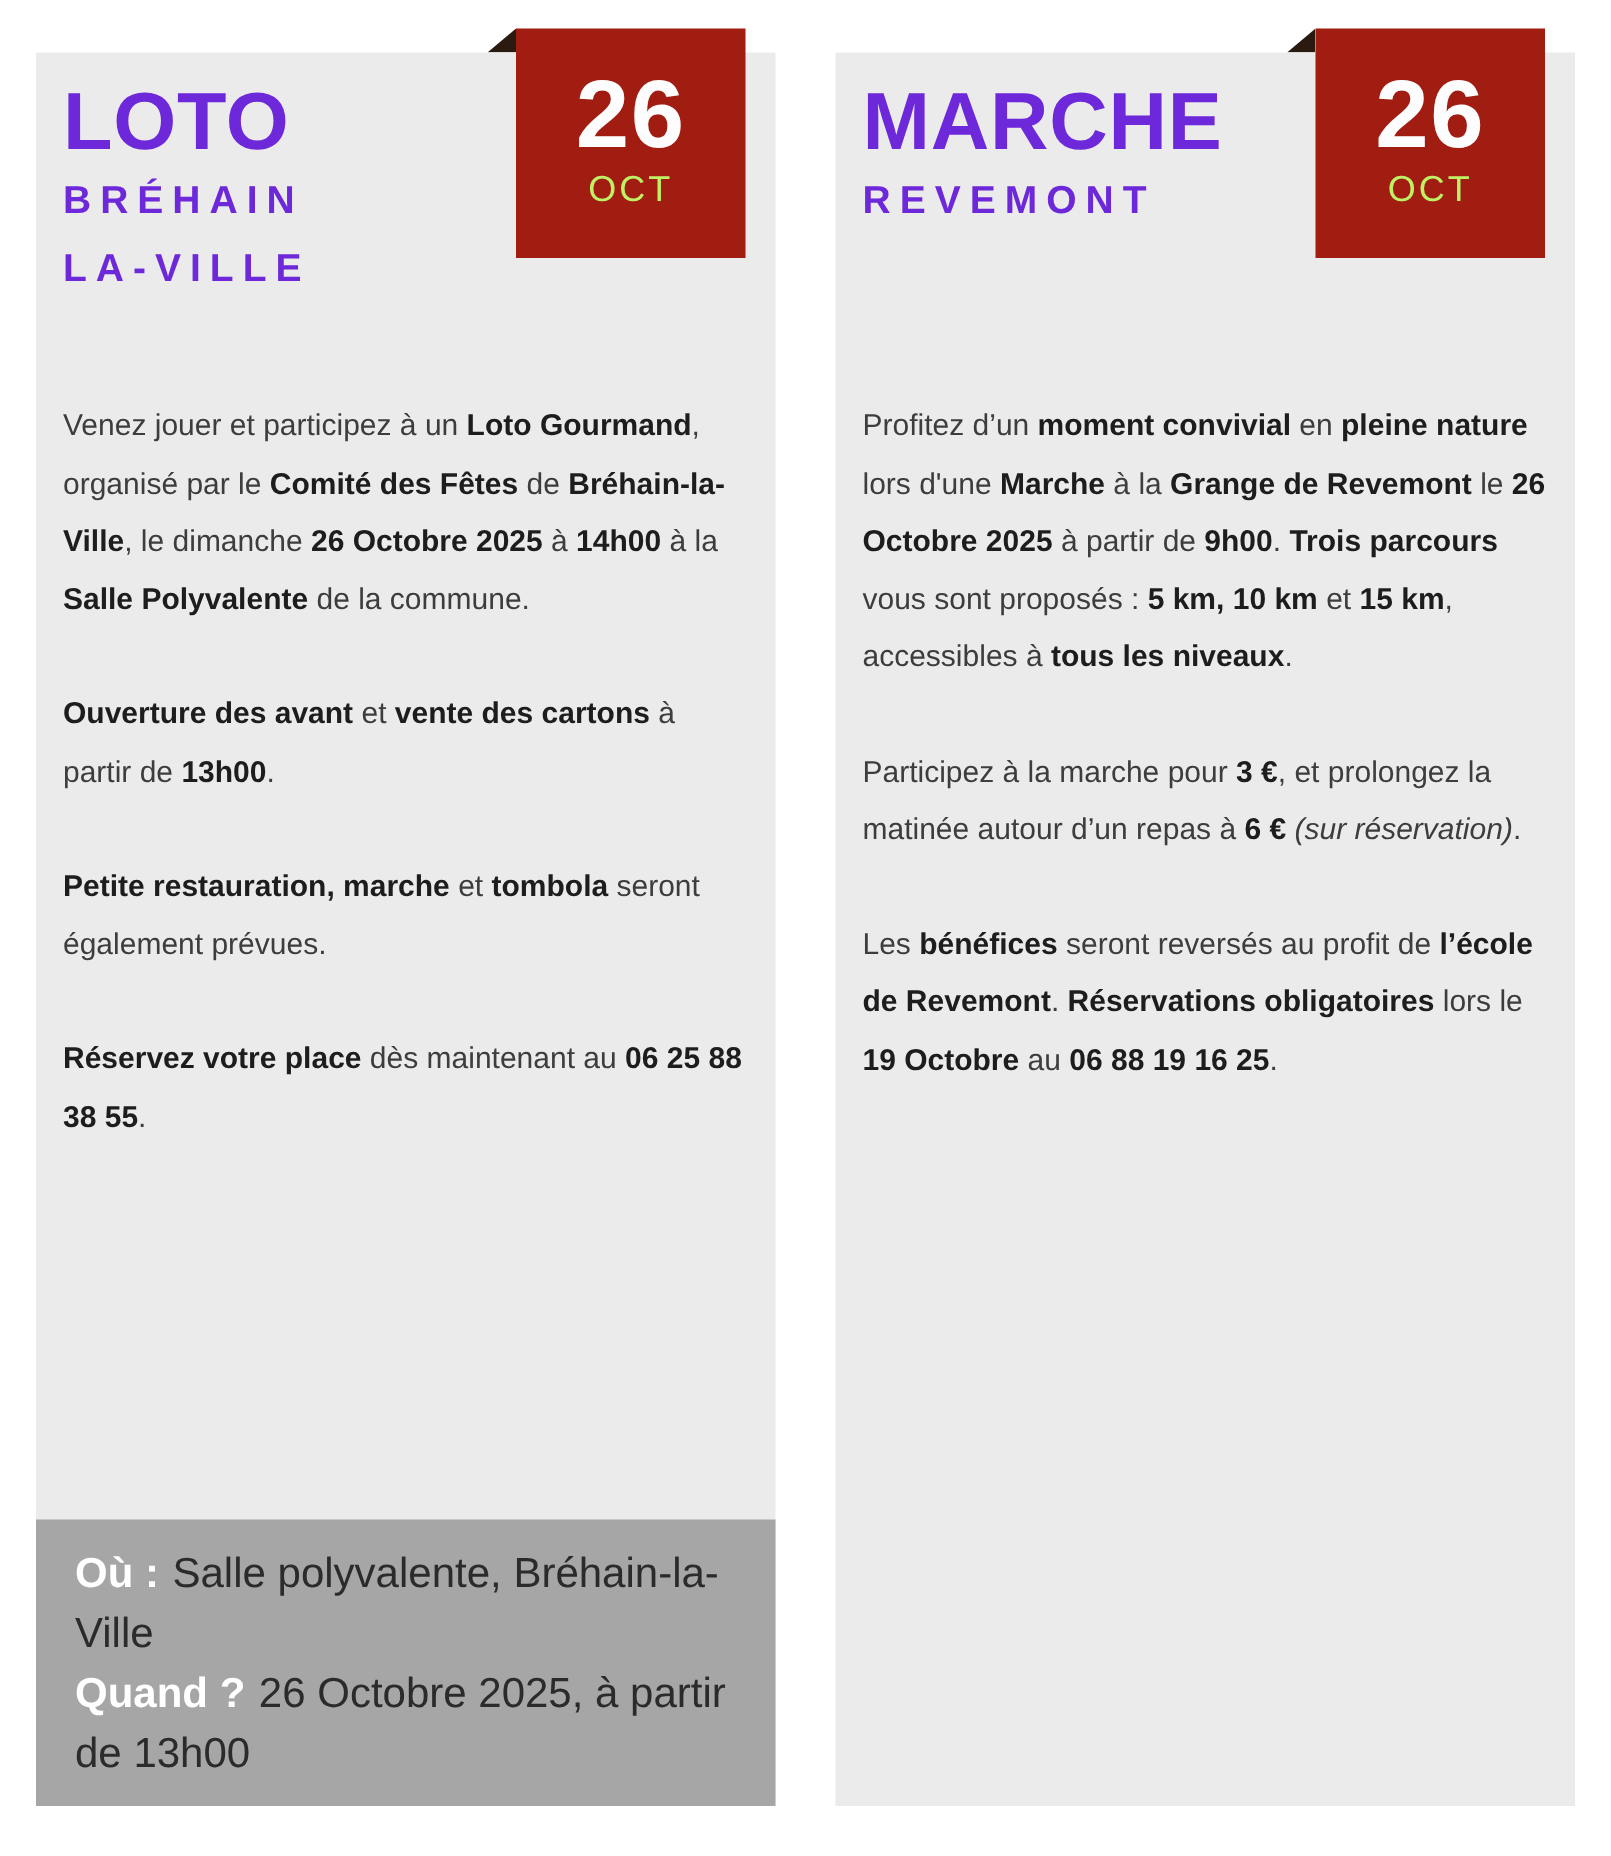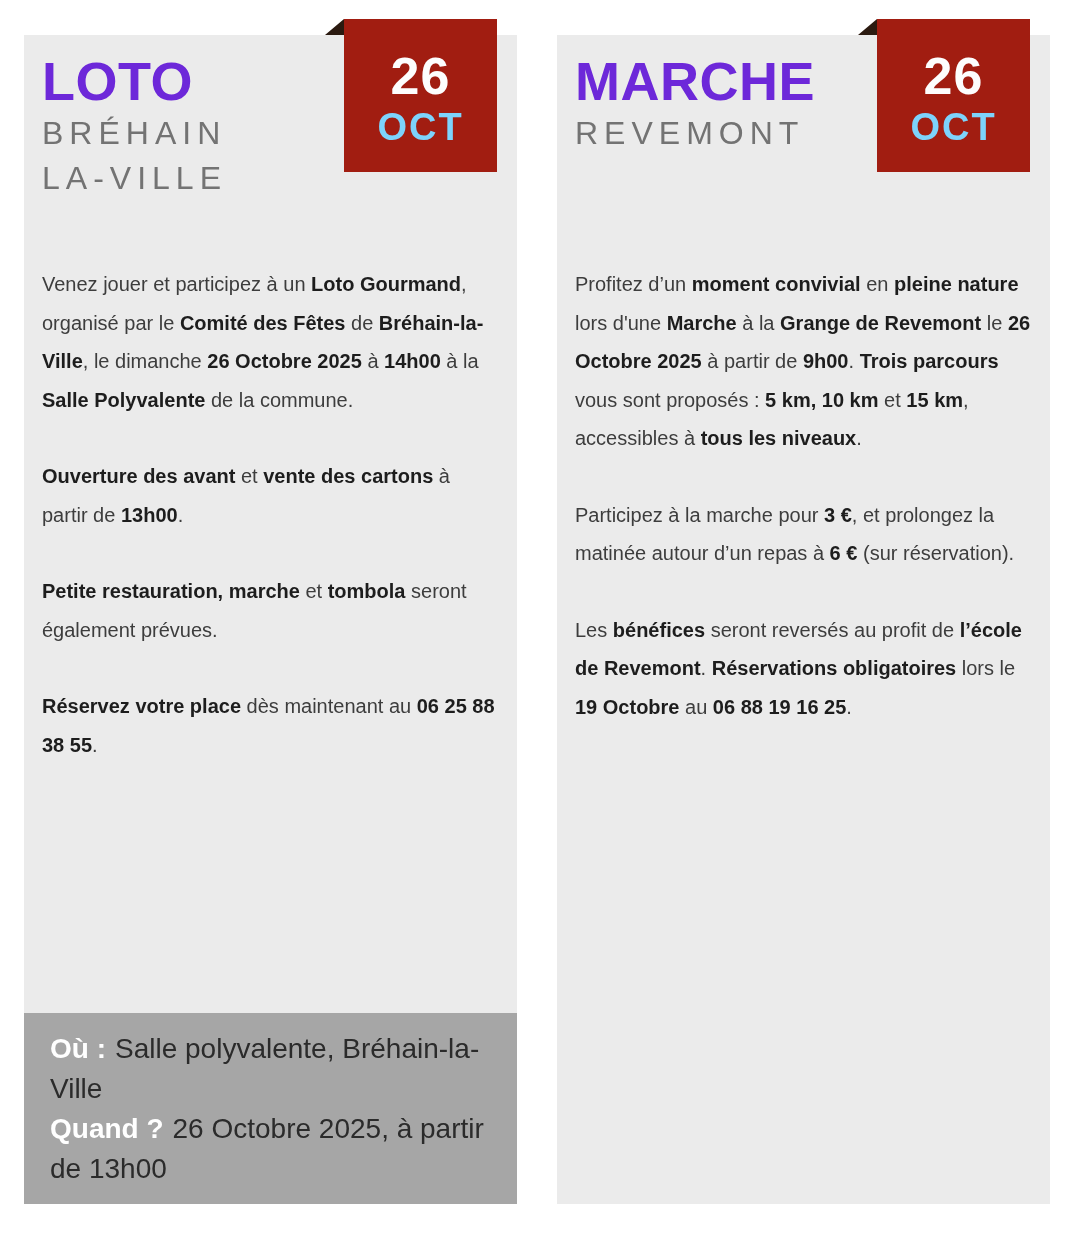--- a/index.html
+++ b/index.html
@@ -35,29 +35,29 @@
     height: 153px;
     background: #a11d11;
     display: flex;
     flex-direction: column;
     align-items: center;
     justify-content: center;
     z-index: 2;
   }
   .badge .day {
     color: #fdfdfd;
-    font-size: 52px;
+    font-size: 64px;
     font-weight: 800;
     line-height: 60px;
     letter-spacing: 1px;
   }
   .badge .month {
-    color: #7dd3fc;
-    font-size: 38px;
-    font-weight: 700;
+    color: #bef264;
+    font-size: 24px;
+    font-weight: 400;
     line-height: 36px;
     letter-spacing: 2px;
     margin-top: 3px;
   }
   .badge-fold {
     position: absolute;
     top: -16px;
     right: 173px;
     width: 19px;
     height: 16px;
@@ -74,41 +74,42 @@
   .title {
     margin: 0;
     font-size: 54px;
     font-weight: 800;
     letter-spacing: 0.5px;
     line-height: 60px;
     color: #6d28d9;
   }
   .subtitle-line {
     display: block;
-    font-size: 32px;
-    font-weight: 400;
+    font-size: 26px;
+    font-weight: 700;
     letter-spacing: 6px;
     line-height: 45px;
-    color: #737373;
+    color: #6d28d9;
   }
   
   .body {
     margin: 0 18px;
   }
   .body p {
     margin: 0 0 38px 0;
     font-size: 20px;
     line-height: 38.5px;
     color: #3d3d3d;
   }
   .body .b {
     font-weight: 700;
     color: #1d1d1d;
   }
   .body .i {
+    font-style: italic;
   }
   
   .card-footer {
     margin-top: auto;
     box-sizing: border-box;
     background: #a6a6a6;
     min-height: 191px;
     display: flex;
     flex-direction: column;
     justify-content: center;

